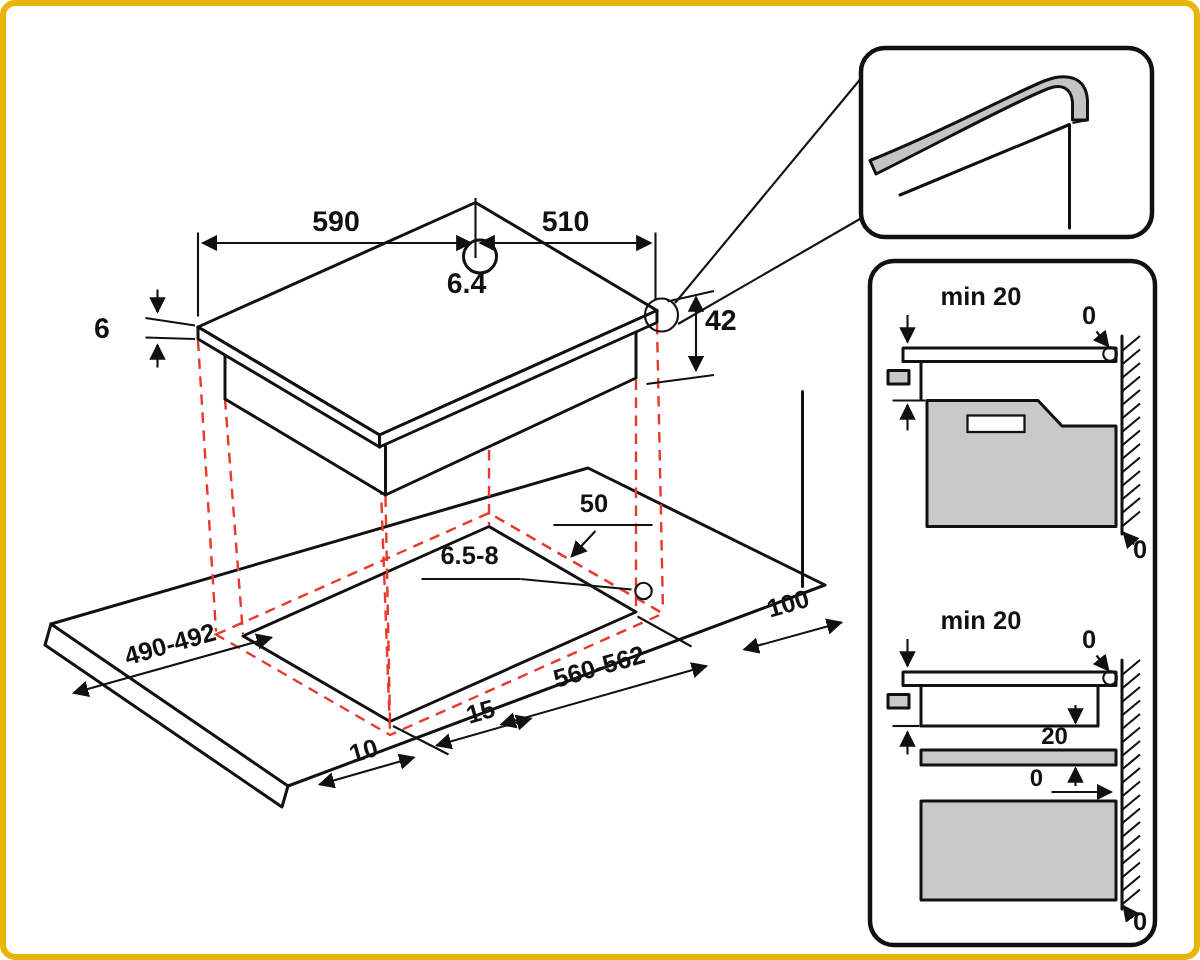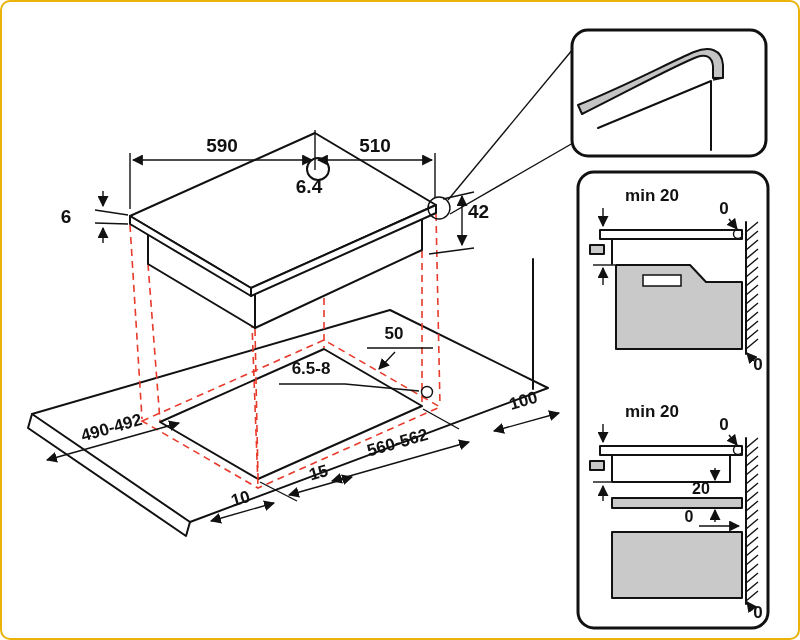--- a/index.html
+++ b/index.html
@@ -1,17 +1,17 @@
 <!DOCTYPE html>
 <html><head>
 <meta charset="utf-8">
 <style>
   html,body{margin:0;padding:0;background:#ffffff;}
   .canvas{width:800px;height:640px;box-sizing:border-box;position:relative;
-          background:#ffffff;border:2px solid #eab308;border-radius:10px;overflow:hidden;
+          background:#ffffff;border:4px solid #eab308;border-radius:10px;overflow:hidden;
           font-family:"Liberation Sans",sans-serif;}
   svg{display:block;}
   .ln{stroke:#111;stroke-width:2;fill:none;stroke-linejoin:round;stroke-linecap:round;}
   .thin{stroke:#111;stroke-width:1.4;fill:none;}
   .white{fill:#ffffff;stroke:#111;stroke-width:2;stroke-linejoin:round;}
   .gray{fill:#c9c9c9;stroke:#111;stroke-width:2;stroke-linejoin:round;}
   .red{stroke:#e8392a;stroke-width:1.6;fill:none;stroke-dasharray:7 5;}
   .dim{font:bold 19px "Liberation Sans",sans-serif;fill:#111;}
   .dim2{font:bold 17px "Liberation Sans",sans-serif;fill:#111;}
   .dim3{font:bold 16px "Liberation Sans",sans-serif;fill:#111;}

